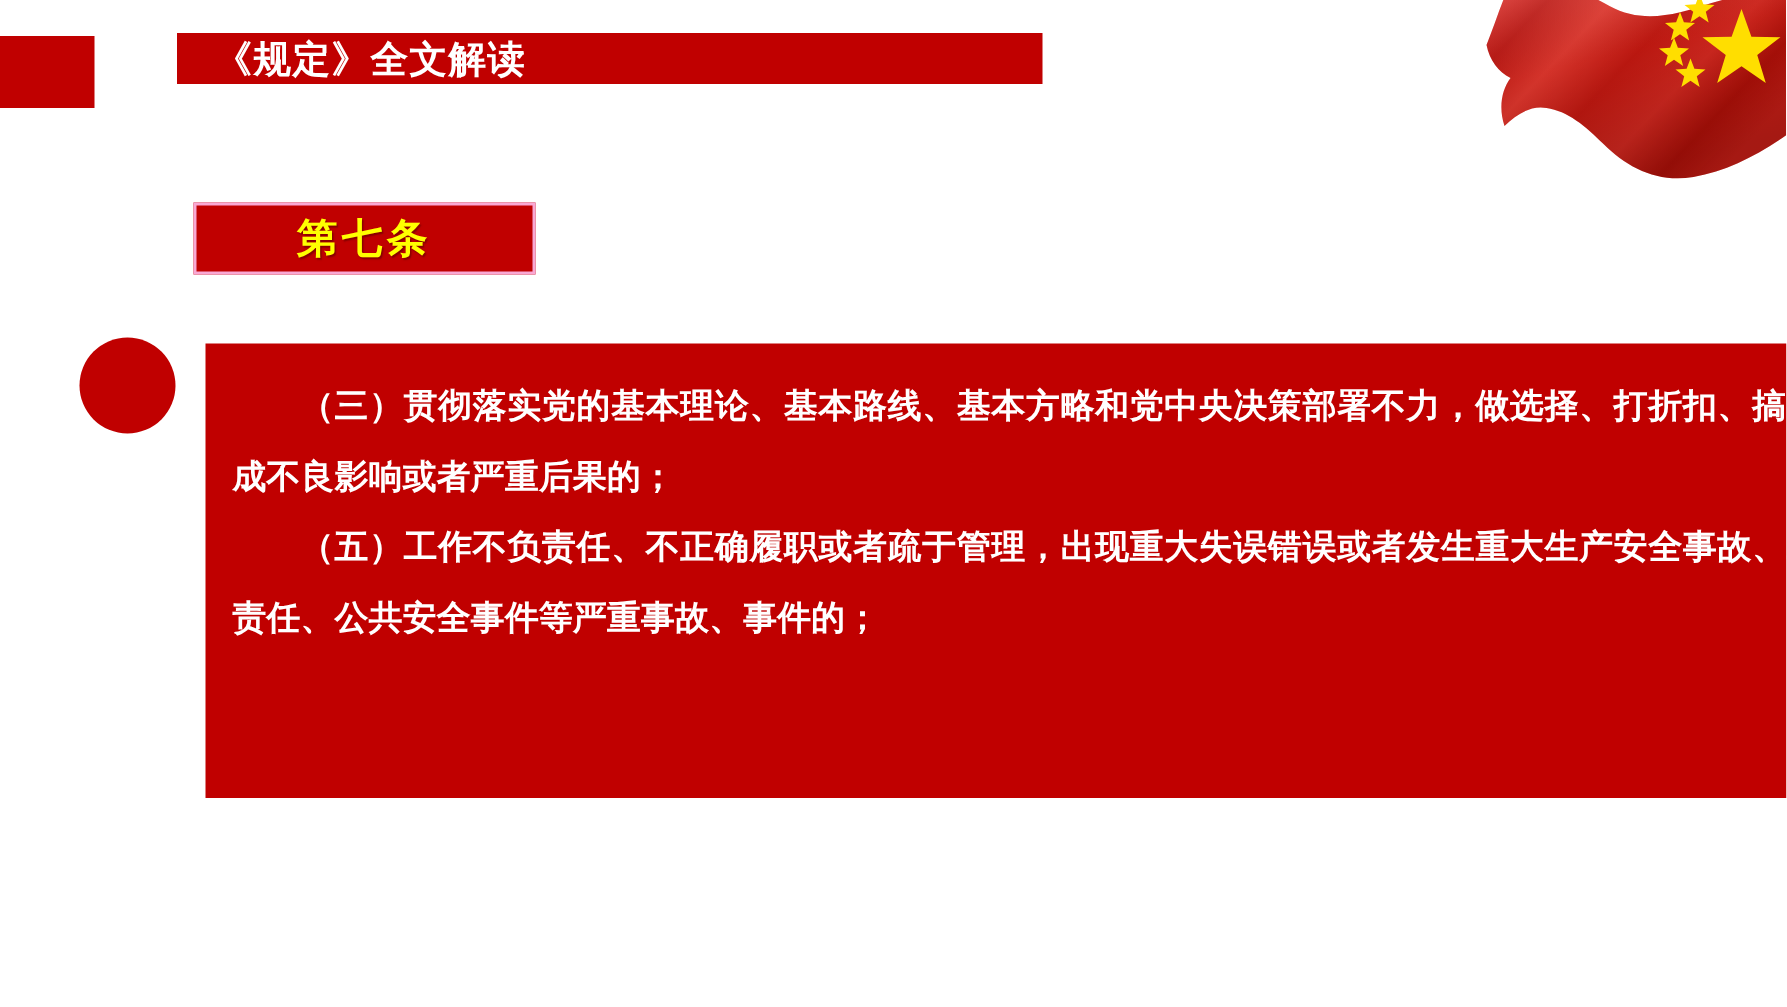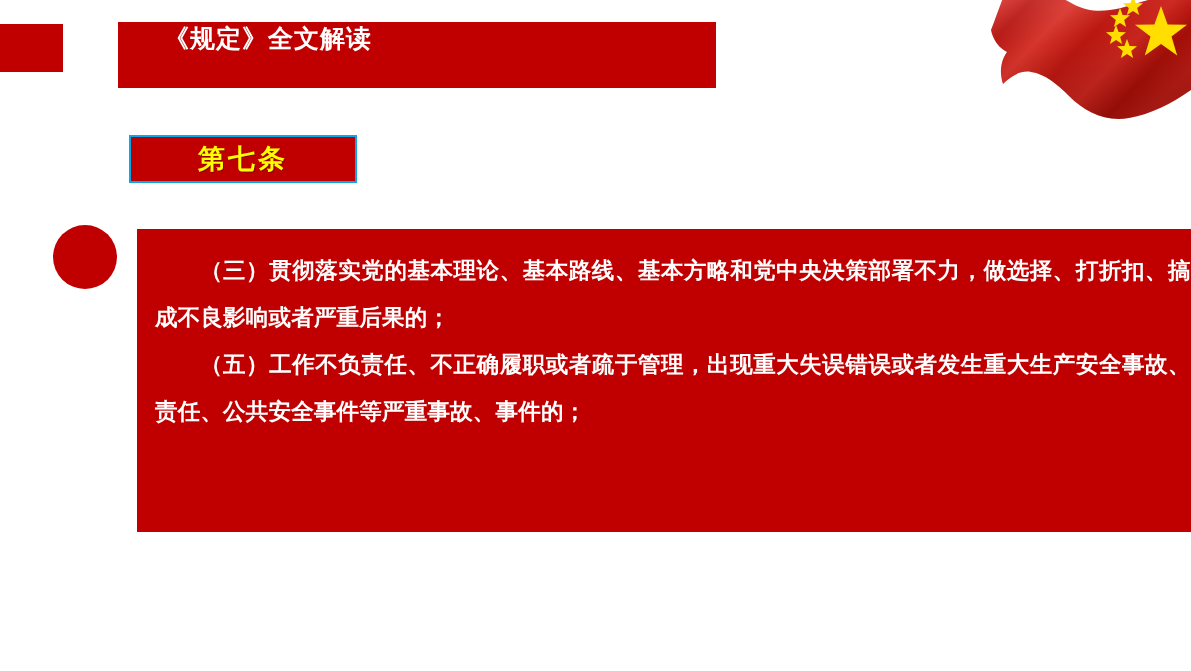--- a/index.html
+++ b/index.html
@@ -33,24 +33,24 @@
     top: 24px;
     width: 63px;
     height: 48px;
     background: #c00000;
   }
   .header-banner {
     position: absolute;
     left: 118px;
     top: 22px;
     width: 577px;
-    height: 66px;
+    height: 34px;
     background: #c00000;
     display: flex;
-    padding-left: 21px;
+    align-items: center;
   }
   .header-banner-title {
     color: #ffffff;
     font-size: 25px;
     font-weight: bold;
     letter-spacing: 1px;
     padding-left: 25px;
     white-space: nowrap;
   }
 
@@ -70,21 +70,21 @@
   }
 
   
   .article-badge {
     position: absolute;
     left: 129px;
     top: 135px;
     width: 228px;
     height: 48px;
     background: #c00000;
-    border: 2px solid #0ea5e9;
+    border: 2px solid #f9a8d4;
     box-sizing: border-box;
     display: flex;
     align-items: center;
     justify-content: center;
   }
   .article-badge-label {
     color: #ffff00;
     font-size: 27px;
     font-weight: bold;
     letter-spacing: 3px;

